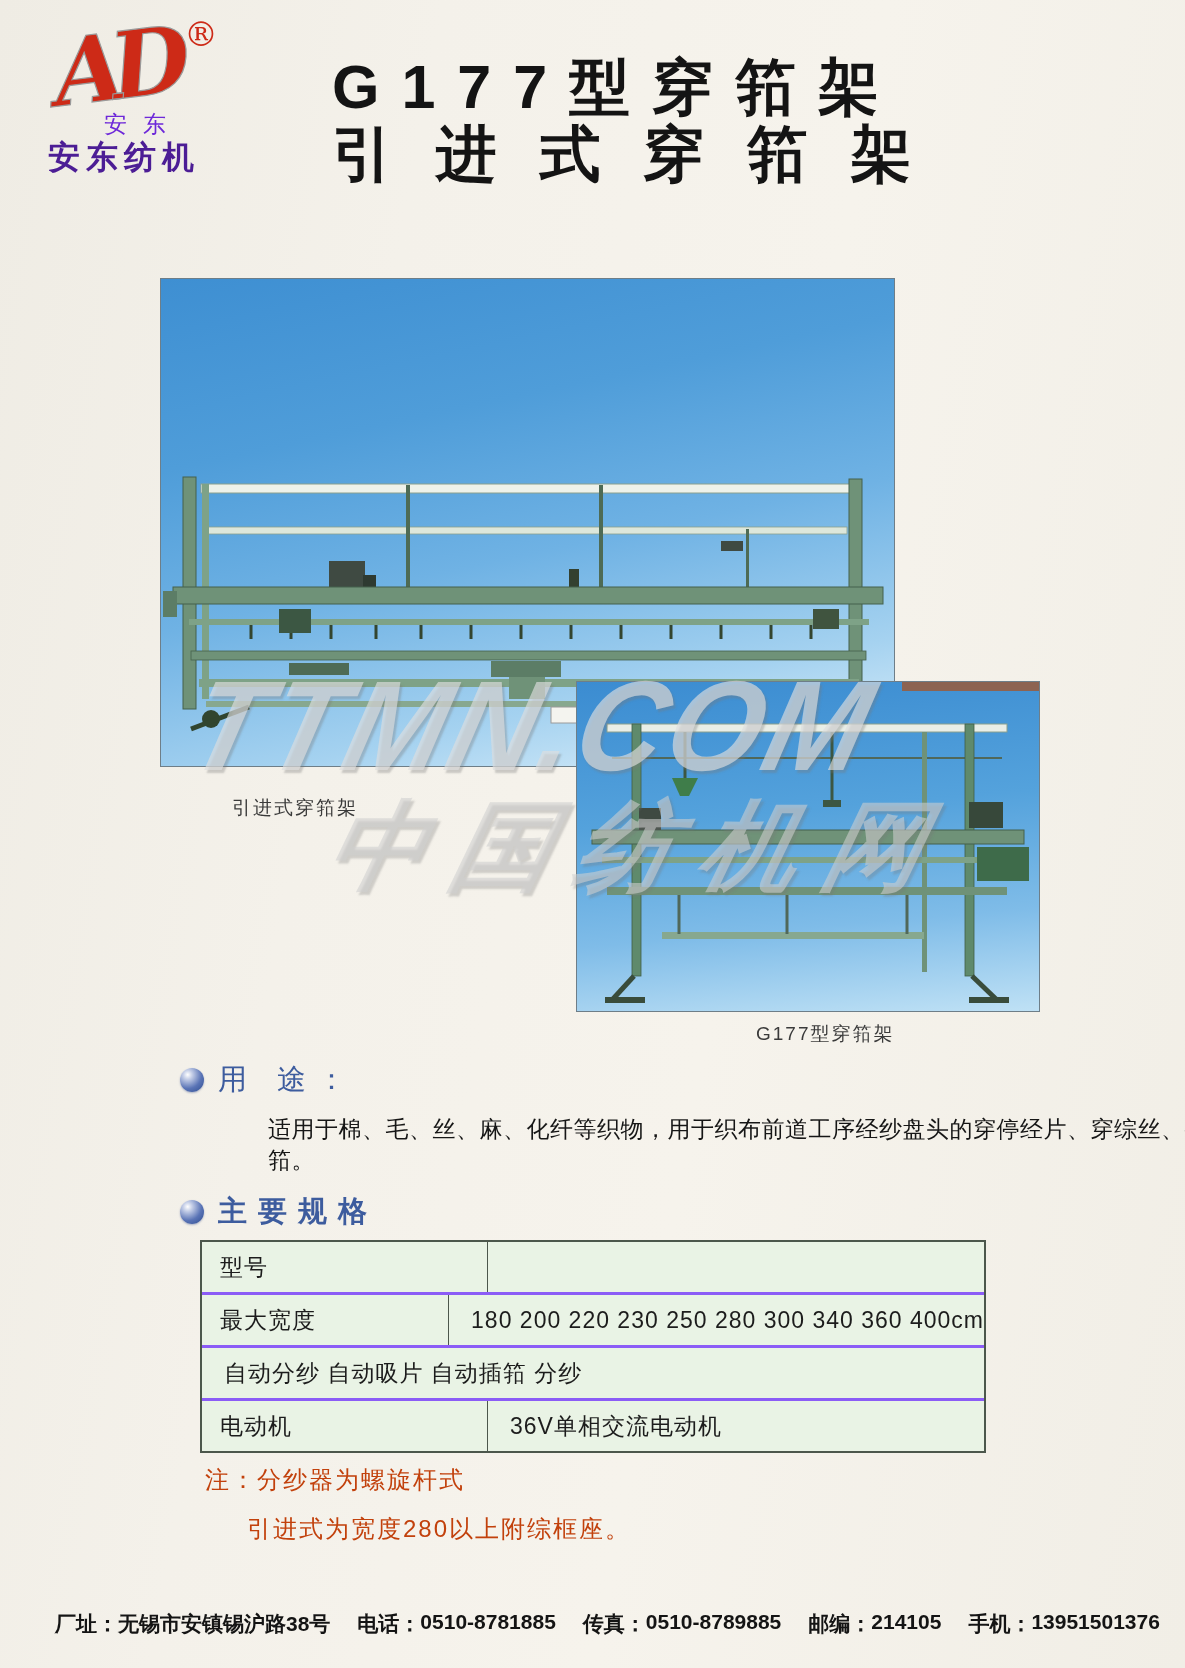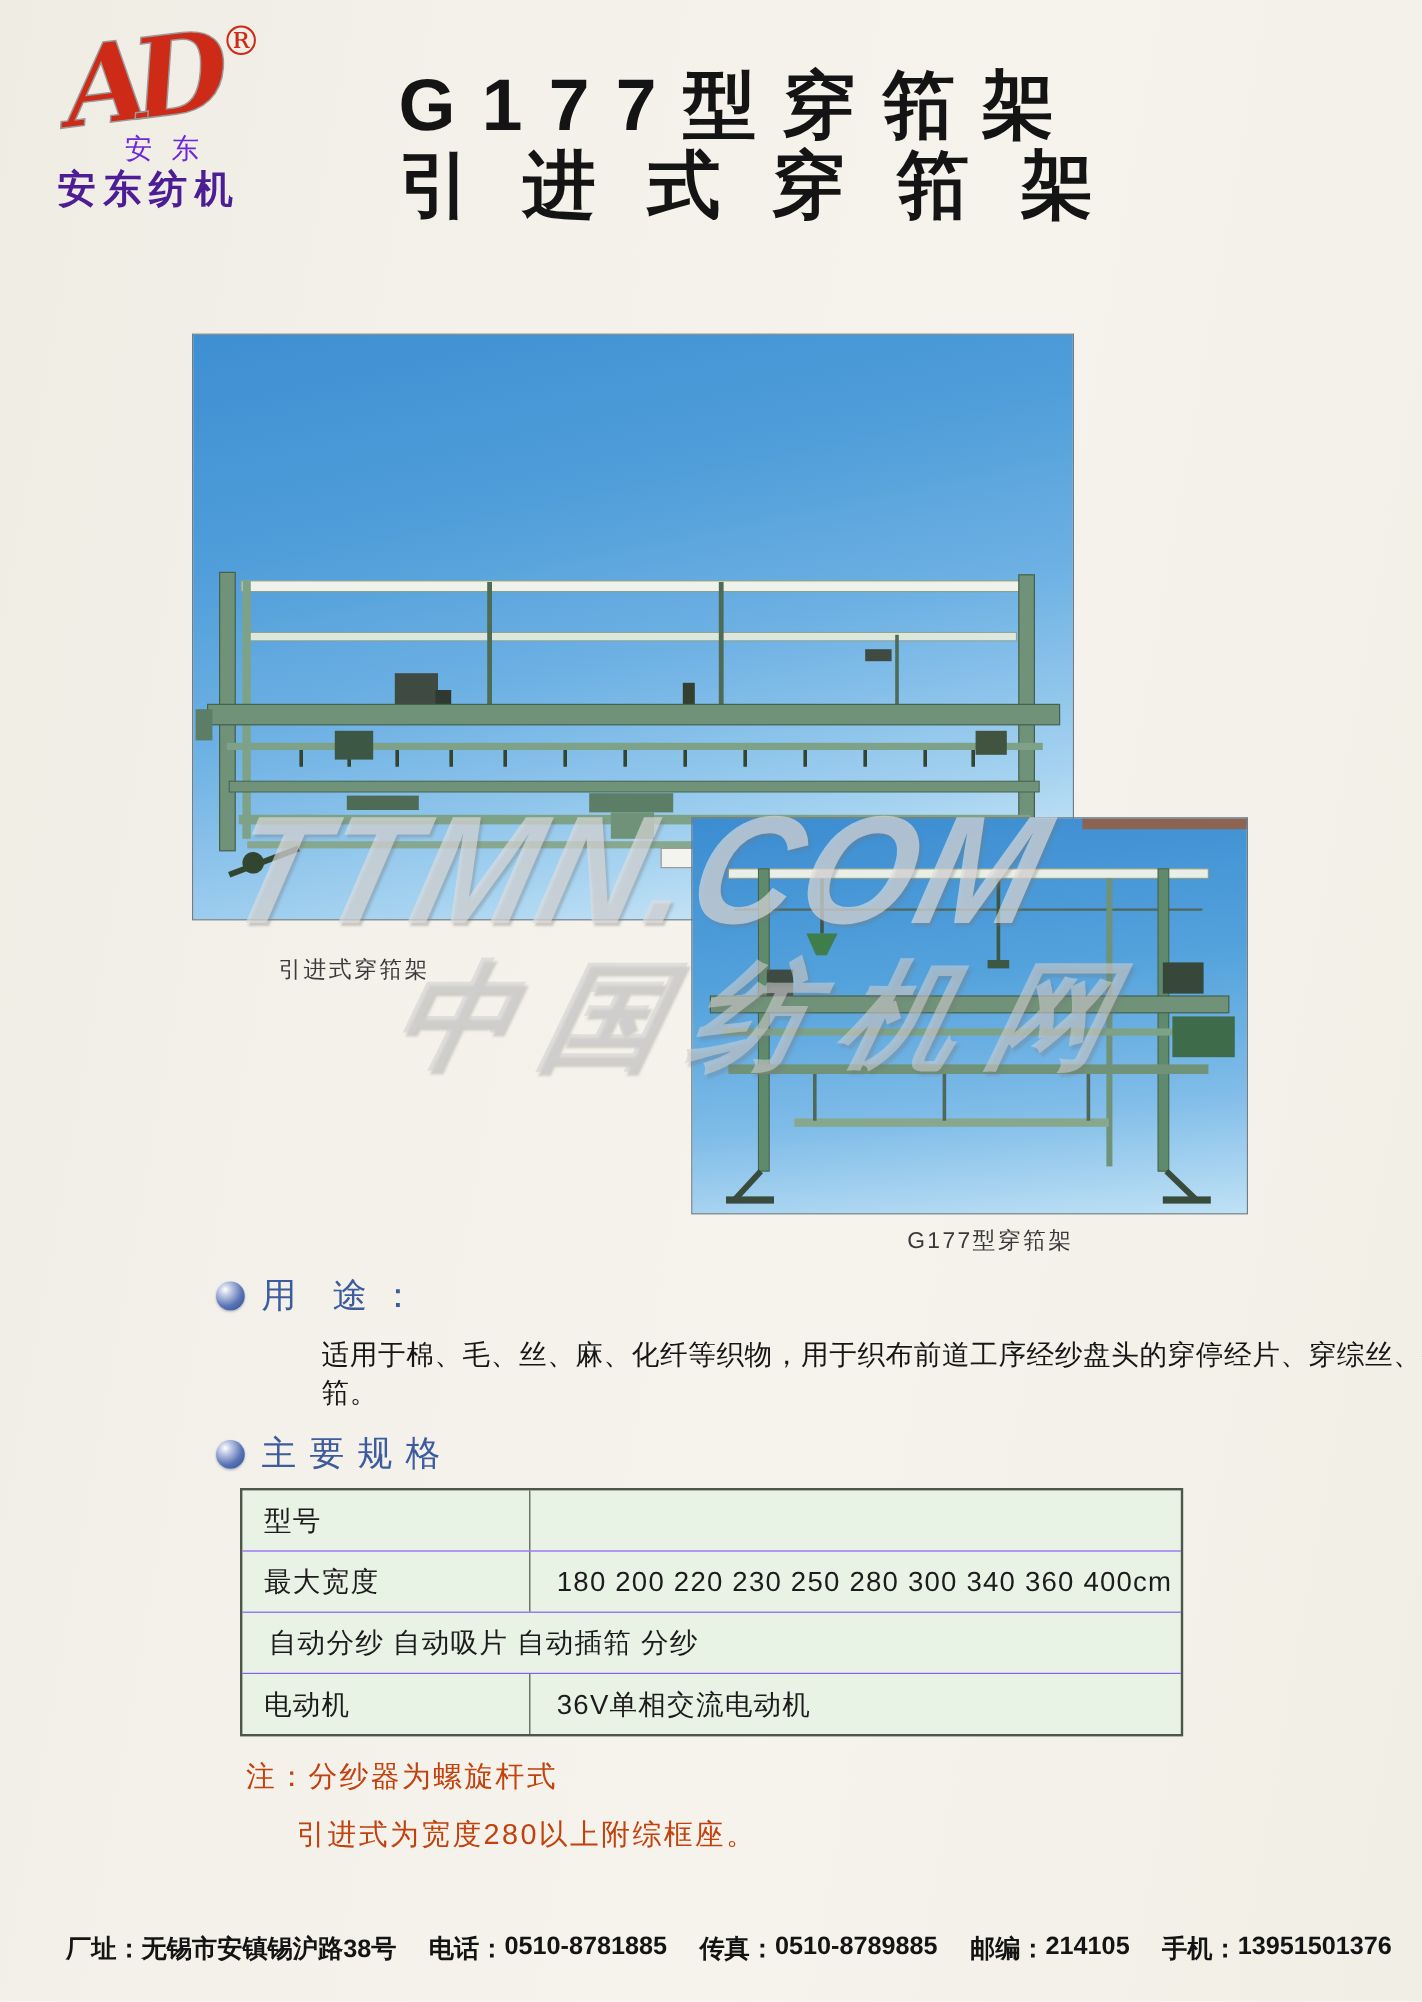--- a/index.html
+++ b/index.html
@@ -41,34 +41,34 @@
           transform:skewX(-14deg) scaleX(0.94); transform-origin:left top;
           color:rgba(221,221,221,0.66);
           text-shadow:3px 3px 2px rgba(120,120,120,0.35); }
   .wm-2 { left:345px; top:782px; font-size:98px; letter-spacing:26px;
           transform:skewX(-13deg); transform-origin:left top;
           color:rgba(206,206,206,0.58);
           text-shadow:3px 3px 2px rgba(120,120,120,0.30); }
   
   .section-head { position:absolute; display:flex; align-items:center; z-index:4;text-align:center; }
   .section-usage { left:180px; top:1060px; }
-  .section-specs { left:180px; top:1192px; }
+  .section-specs { left:180px; top:1192px;font-weight:bold; }
   .bullet { width:24px; height:24px; border-radius:50%; flex:0 0 auto;
             background: radial-gradient(circle at 32% 28%, #ffffff 0%, #c2cce6 20%, #5a74b6 58%, #2b4a8e 100%);
             box-shadow:0 1px 2px rgba(60,80,140,0.4); }
   .section-label { margin-left:14px; font-size:29px; color:#3d5c9e; letter-spacing:11px; white-space:nowrap; }
   .usage-body { position:absolute; left:224px; top:1114px; width:945px; font-size:23px;
                 color:#161616; letter-spacing:0.5px; line-height:1.35; z-index:4;margin-left:44px; }
   
   .spec-table { position:absolute; left:200px; top:1240px; width:786px;
                 border:2px solid #4c574c; background:#e9f3e5; z-index:4;
                 box-sizing:border-box; }
-  .spec-row { display:flex; height:50px; border-top:1px solid #8b5cf6; }
+  .spec-row { display:flex; height:50px; border-top:3px solid #8b5cf6; }
   .spec-row:first-child { border-top:none; }
-  .spec-label { width:240px; box-sizing:border-box; border-right:1px solid #4c574c;
+  .spec-label { width:286px; box-sizing:border-box; border-right:1px solid #4c574c;
                 display:flex; align-items:center; padding-left:18px;
                 font-size:23px; color:#1c1c1c; letter-spacing:1px; }
   .spec-value { flex:1; display:flex; align-items:center; padding-left:22px;
                 font-size:23px; color:#1c1c1c; letter-spacing:1px; white-space:nowrap; }
   .note { position:absolute; font-size:24px; color:#c2410c; letter-spacing:2px; z-index:4; }
   .note-1 { left:205px; top:1464px; }
   .note-2 { left:247px; top:1513px; }
   
   .footer { position:absolute; left:55px; top:1610px; width:1115px; display:flex;
             gap:27px; font-size:21px; font-weight:bold; color:#141414; white-space:nowrap; z-index:4; }

